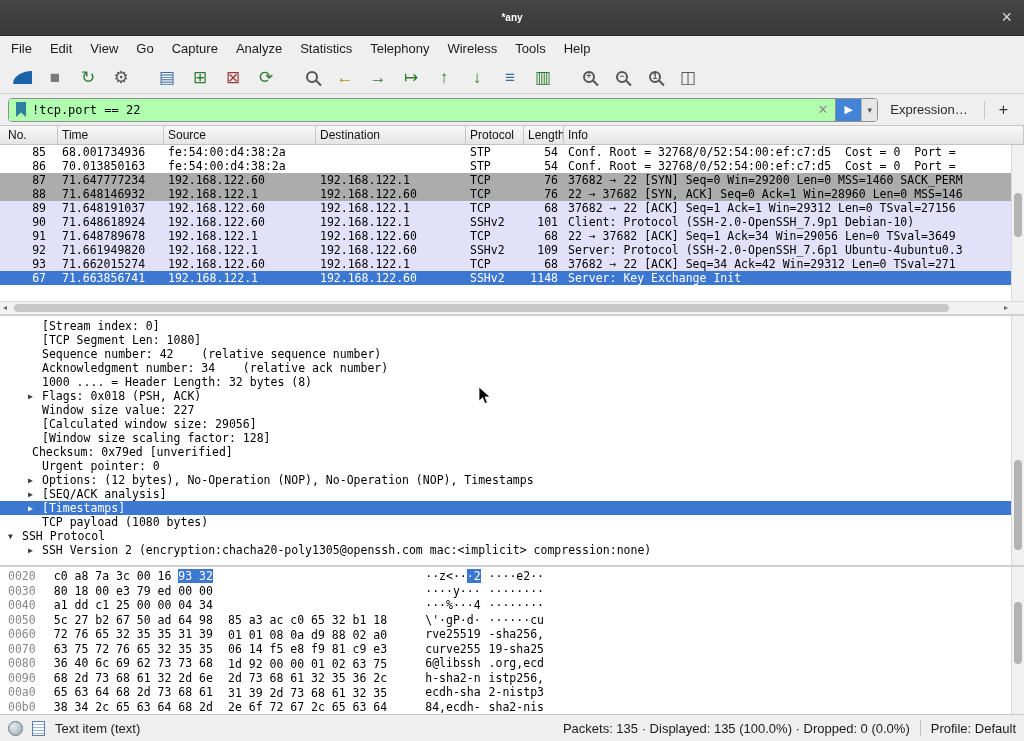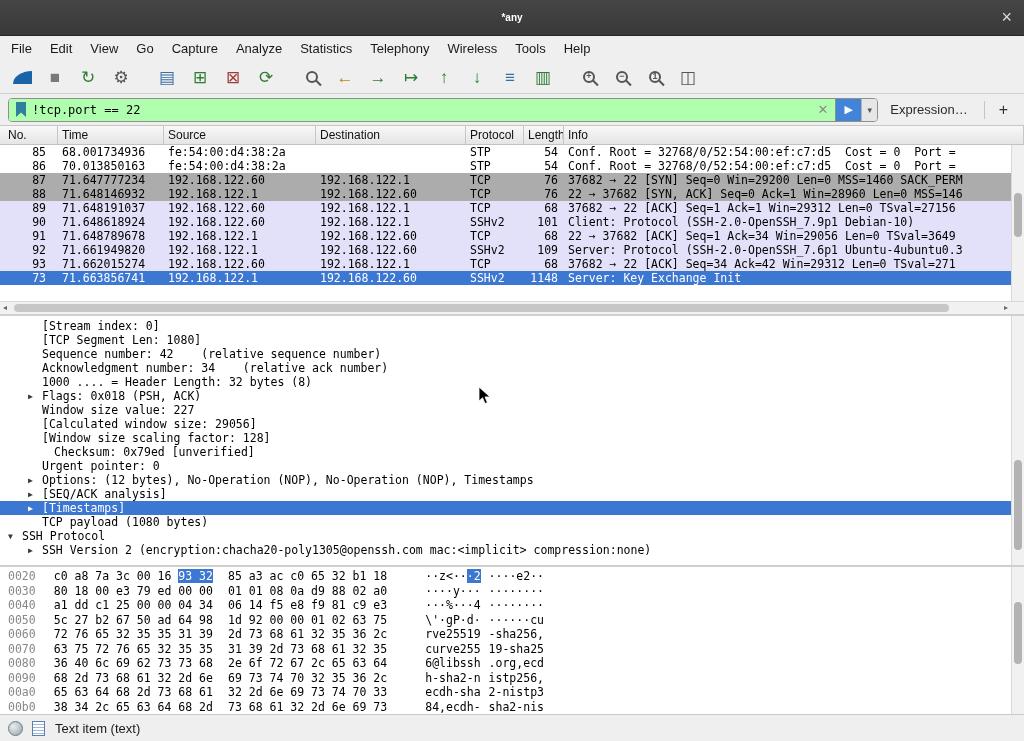--- a/index.html
+++ b/index.html
@@ -74,21 +74,21 @@
   .dt-line { height:14px; line-height:14px; display:flex; white-space:pre; font:11.5px "DejaVu Sans Mono", monospace; color:#000; }
   .dt-exp { width:16px; flex:0 0 auto; font-size:8px; color:#3a3a3a; display:flex; align-items:center; padding-left:2px; }
   .dt-sel { background:#3c77d2; color:#fff; }
   .dt-sel .dt-exp { color:#fff; }
 
   
   .hex-pane { flex:0 0 147px; position:relative; background:#fff; overflow:hidden; padding-top:2px; }
   .hx-row { height:14.5px; line-height:14.5px; display:flex; white-space:pre; font:11.5px "DejaVu Sans Mono", monospace; color:#000; padding-left:8px; }
   .hx-off { color:#888; margin-right:18px; flex:0 0 auto; }
   .hx-hex { margin-right:15px; flex:0 0 auto; }
-  .hx-hex.g2 { margin-right:38px; }
+  .hx-hex.g2 { margin-right:38px;margin-top:44px; }
   .hx-ascii { margin-right:8px; flex:0 0 auto; }
   .hl { background:#3c77d2; color:#fff; }
 
   
   .statusbar { height:27px; background:#efefef; border-top:1px solid #c9c9c9; display:flex; align-items:center; padding:0 8px; flex:0 0 auto; font-size:13px; color:#1a1a1a; }
   .sb-expert { width:15px; height:15px; border-radius:50%; background:radial-gradient(circle at 35% 35%, #e9edef, #93a3ad); border:1px solid #6f7a84; margin-right:9px; flex:0 0 auto; }
   .sb-note { width:13px; height:15px; background:repeating-linear-gradient(#fff 0 2px, #9db8dc 2px 3px); border:1px solid #5b7fae; margin-right:10px; flex:0 0 auto; }
   .sb-left { flex:1 1 auto; }
   .sb-right { display:flex; align-items:center; }
   .sb-sep { width:1px; height:16px; background:#c2c2c2; margin:0 10px; }
@@ -216,21 +216,21 @@
     <div class="pl-rows">
       <div class="pl-row row-white"><div class="pl-c c-no">85</div><div class="pl-c c-time">68.001734936</div><div class="pl-c c-src">fe:54:00:d4:38:2a</div><div class="pl-c c-dst"></div><div class="pl-c c-proto">STP</div><div class="pl-c c-len">54</div><div class="pl-c c-info">Conf. Root = 32768/0/52:54:00:ef:c7:d5  Cost = 0  Port = </div></div>
         <div class="pl-row row-white"><div class="pl-c c-no">86</div><div class="pl-c c-time">70.013850163</div><div class="pl-c c-src">fe:54:00:d4:38:2a</div><div class="pl-c c-dst"></div><div class="pl-c c-proto">STP</div><div class="pl-c c-len">54</div><div class="pl-c c-info">Conf. Root = 32768/0/52:54:00:ef:c7:d5  Cost = 0  Port = </div></div>
         <div class="pl-row row-gray"><div class="pl-c c-no">87</div><div class="pl-c c-time">71.647777234</div><div class="pl-c c-src">192.168.122.60</div><div class="pl-c c-dst">192.168.122.1</div><div class="pl-c c-proto">TCP</div><div class="pl-c c-len">76</div><div class="pl-c c-info">37682 → 22 [SYN] Seq=0 Win=29200 Len=0 MSS=1460 SACK_PERM</div></div>
         <div class="pl-row row-gray"><div class="pl-c c-no">88</div><div class="pl-c c-time">71.648146932</div><div class="pl-c c-src">192.168.122.1</div><div class="pl-c c-dst">192.168.122.60</div><div class="pl-c c-proto">TCP</div><div class="pl-c c-len">76</div><div class="pl-c c-info">22 → 37682 [SYN, ACK] Seq=0 Ack=1 Win=28960 Len=0 MSS=146</div></div>
         <div class="pl-row row-lav"><div class="pl-c c-no">89</div><div class="pl-c c-time">71.648191037</div><div class="pl-c c-src">192.168.122.60</div><div class="pl-c c-dst">192.168.122.1</div><div class="pl-c c-proto">TCP</div><div class="pl-c c-len">68</div><div class="pl-c c-info">37682 → 22 [ACK] Seq=1 Ack=1 Win=29312 Len=0 TSval=27156</div></div>
         <div class="pl-row row-lav"><div class="pl-c c-no">90</div><div class="pl-c c-time">71.648618924</div><div class="pl-c c-src">192.168.122.60</div><div class="pl-c c-dst">192.168.122.1</div><div class="pl-c c-proto">SSHv2</div><div class="pl-c c-len">101</div><div class="pl-c c-info">Client: Protocol (SSH-2.0-OpenSSH_7.9p1 Debian-10)</div></div>
         <div class="pl-row row-lav"><div class="pl-c c-no">91</div><div class="pl-c c-time">71.648789678</div><div class="pl-c c-src">192.168.122.1</div><div class="pl-c c-dst">192.168.122.60</div><div class="pl-c c-proto">TCP</div><div class="pl-c c-len">68</div><div class="pl-c c-info">22 → 37682 [ACK] Seq=1 Ack=34 Win=29056 Len=0 TSval=3649</div></div>
         <div class="pl-row row-lav"><div class="pl-c c-no">92</div><div class="pl-c c-time">71.661949820</div><div class="pl-c c-src">192.168.122.1</div><div class="pl-c c-dst">192.168.122.60</div><div class="pl-c c-proto">SSHv2</div><div class="pl-c c-len">109</div><div class="pl-c c-info">Server: Protocol (SSH-2.0-OpenSSH_7.6p1 Ubuntu-4ubuntu0.3</div></div>
         <div class="pl-row row-lav"><div class="pl-c c-no">93</div><div class="pl-c c-time">71.662015274</div><div class="pl-c c-src">192.168.122.60</div><div class="pl-c c-dst">192.168.122.1</div><div class="pl-c c-proto">TCP</div><div class="pl-c c-len">68</div><div class="pl-c c-info">37682 → 22 [ACK] Seq=34 Ack=42 Win=29312 Len=0 TSval=271</div></div>
-        <div class="pl-row row-sel"><div class="pl-c c-no">73</div><div class="pl-c c-time">71.663856741</div><div class="pl-c c-src">192.168.122.1</div><div class="pl-c c-dst">192.168.122.60</div><div class="pl-c c-proto">SSHv2</div><div class="pl-c c-len">1148</div><div class="pl-c c-info">Server: Key Exchange Init</div></div>
+        <div class="pl-row row-sel"><div class="pl-c c-no">67</div><div class="pl-c c-time">71.663856741</div><div class="pl-c c-src">192.168.122.1</div><div class="pl-c c-dst">192.168.122.60</div><div class="pl-c c-proto">SSHv2</div><div class="pl-c c-len">1148</div><div class="pl-c c-info">Server: Key Exchange Init</div></div>
         <div class="vscroll">
         <span class="thumb" style="top:48px;height:44px;"></span>
       </div>
     </div>
     <div class="hscroll">
       <span class="hs-arrow left">◂</span>
       <span class="thumb"></span>
       <span class="hs-arrow right">▸</span>
     </div>
   </div>
@@ -241,21 +241,21 @@
     <div>
         <div class="dt-line" style="padding-left: 26px;"><span class="dt-exp"></span><span class="dt-text">[Stream index: 0]</span></div>
         <div class="dt-line" style="padding-left: 26px;"><span class="dt-exp"></span><span class="dt-text">[TCP Segment Len: 1080]</span></div>
         <div class="dt-line" style="padding-left: 26px;"><span class="dt-exp"></span><span class="dt-text">Sequence number: 42    (relative sequence number)</span></div>
         <div class="dt-line" style="padding-left: 26px;"><span class="dt-exp"></span><span class="dt-text">Acknowledgment number: 34    (relative ack number)</span></div>
         <div class="dt-line" style="padding-left: 26px;"><span class="dt-exp"></span><span class="dt-text">1000 .... = Header Length: 32 bytes (8)</span></div>
         <div class="dt-line" style="padding-left: 26px;"><span class="dt-exp">▶</span><span class="dt-text">Flags: 0x018 (PSH, ACK)</span></div>
         <div class="dt-line" style="padding-left: 26px;"><span class="dt-exp"></span><span class="dt-text">Window size value: 227</span></div>
         <div class="dt-line" style="padding-left: 26px;"><span class="dt-exp"></span><span class="dt-text">[Calculated window size: 29056]</span></div>
         <div class="dt-line" style="padding-left: 26px;"><span class="dt-exp"></span><span class="dt-text">[Window size scaling factor: 128]</span></div>
-        <div class="dt-line" style="padding-left: 10px; margin-left: 28px;"><span class="dt-exp"></span><span class="dt-text">Checksum: 0x79ed [unverified]</span></div>
+        <div class="dt-line" style="padding-left: 16px;"><span class="dt-exp"></span><span class="dt-text">Checksum: 0x79ed [unverified]</span></div>
         <div class="dt-line" style="padding-left: 26px;"><span class="dt-exp"></span><span class="dt-text">Urgent pointer: 0</span></div>
         <div class="dt-line" style="padding-left: 26px;"><span class="dt-exp">▶</span><span class="dt-text">Options: (12 bytes), No-Operation (NOP), No-Operation (NOP), Timestamps</span></div>
         <div class="dt-line" style="padding-left: 26px;"><span class="dt-exp">▶</span><span class="dt-text">[SEQ/ACK analysis]</span></div>
         <div class="dt-line dt-sel" style="padding-left: 26px;"><span class="dt-exp">▶</span><span class="dt-text">[Timestamps]</span></div>
         <div class="dt-line" style="padding-left: 26px;"><span class="dt-exp"></span><span class="dt-text">TCP payload (1080 bytes)</span></div>
         <div class="dt-line" style="padding-left: 6px;"><span class="dt-exp">▼</span><span class="dt-text">SSH Protocol</span></div>
         <div class="dt-line" style="padding-left: 26px;"><span class="dt-exp">▶</span><span class="dt-text">SSH Version 2 (encryption:chacha20-poly1305@openssh.com mac:&lt;implicit&gt; compression:none)</span></div>
       </div>
     <div class="vscroll">
       <span class="thumb" style="top:58%;height:36%;"></span>
@@ -279,19 +279,24 @@
       </div>
     <div class="vscroll">
       <span class="thumb" style="top:24%;height:42%;"></span>
     </div>
   </div>
 
   <div class="statusbar">
     <span class="sb-expert"></span>
     <span class="sb-note"></span>
     <span class="sb-left">Text item (text)</span>
+    <span class="sb-right">
+      <span>Packets: 135 · Displayed: 135 (100.0%) · Dropped: 0 (0.0%)</span>
+      <span class="sb-sep"></span>
+      <span>Profile: Default</span>
+    </span>
   </div>
 
   <svg class="cursor" width="18" height="19" viewBox="0 0 18 19">
     <path d="M1 1 L1 15 L4.6 11.8 L7 17.6 L9.4 16.5 L7 10.9 L12 10.9 Z" fill="#000" stroke="#fff" stroke-width="0.8"></path>
   </svg>
 
 </div>
 
 </body></html>

